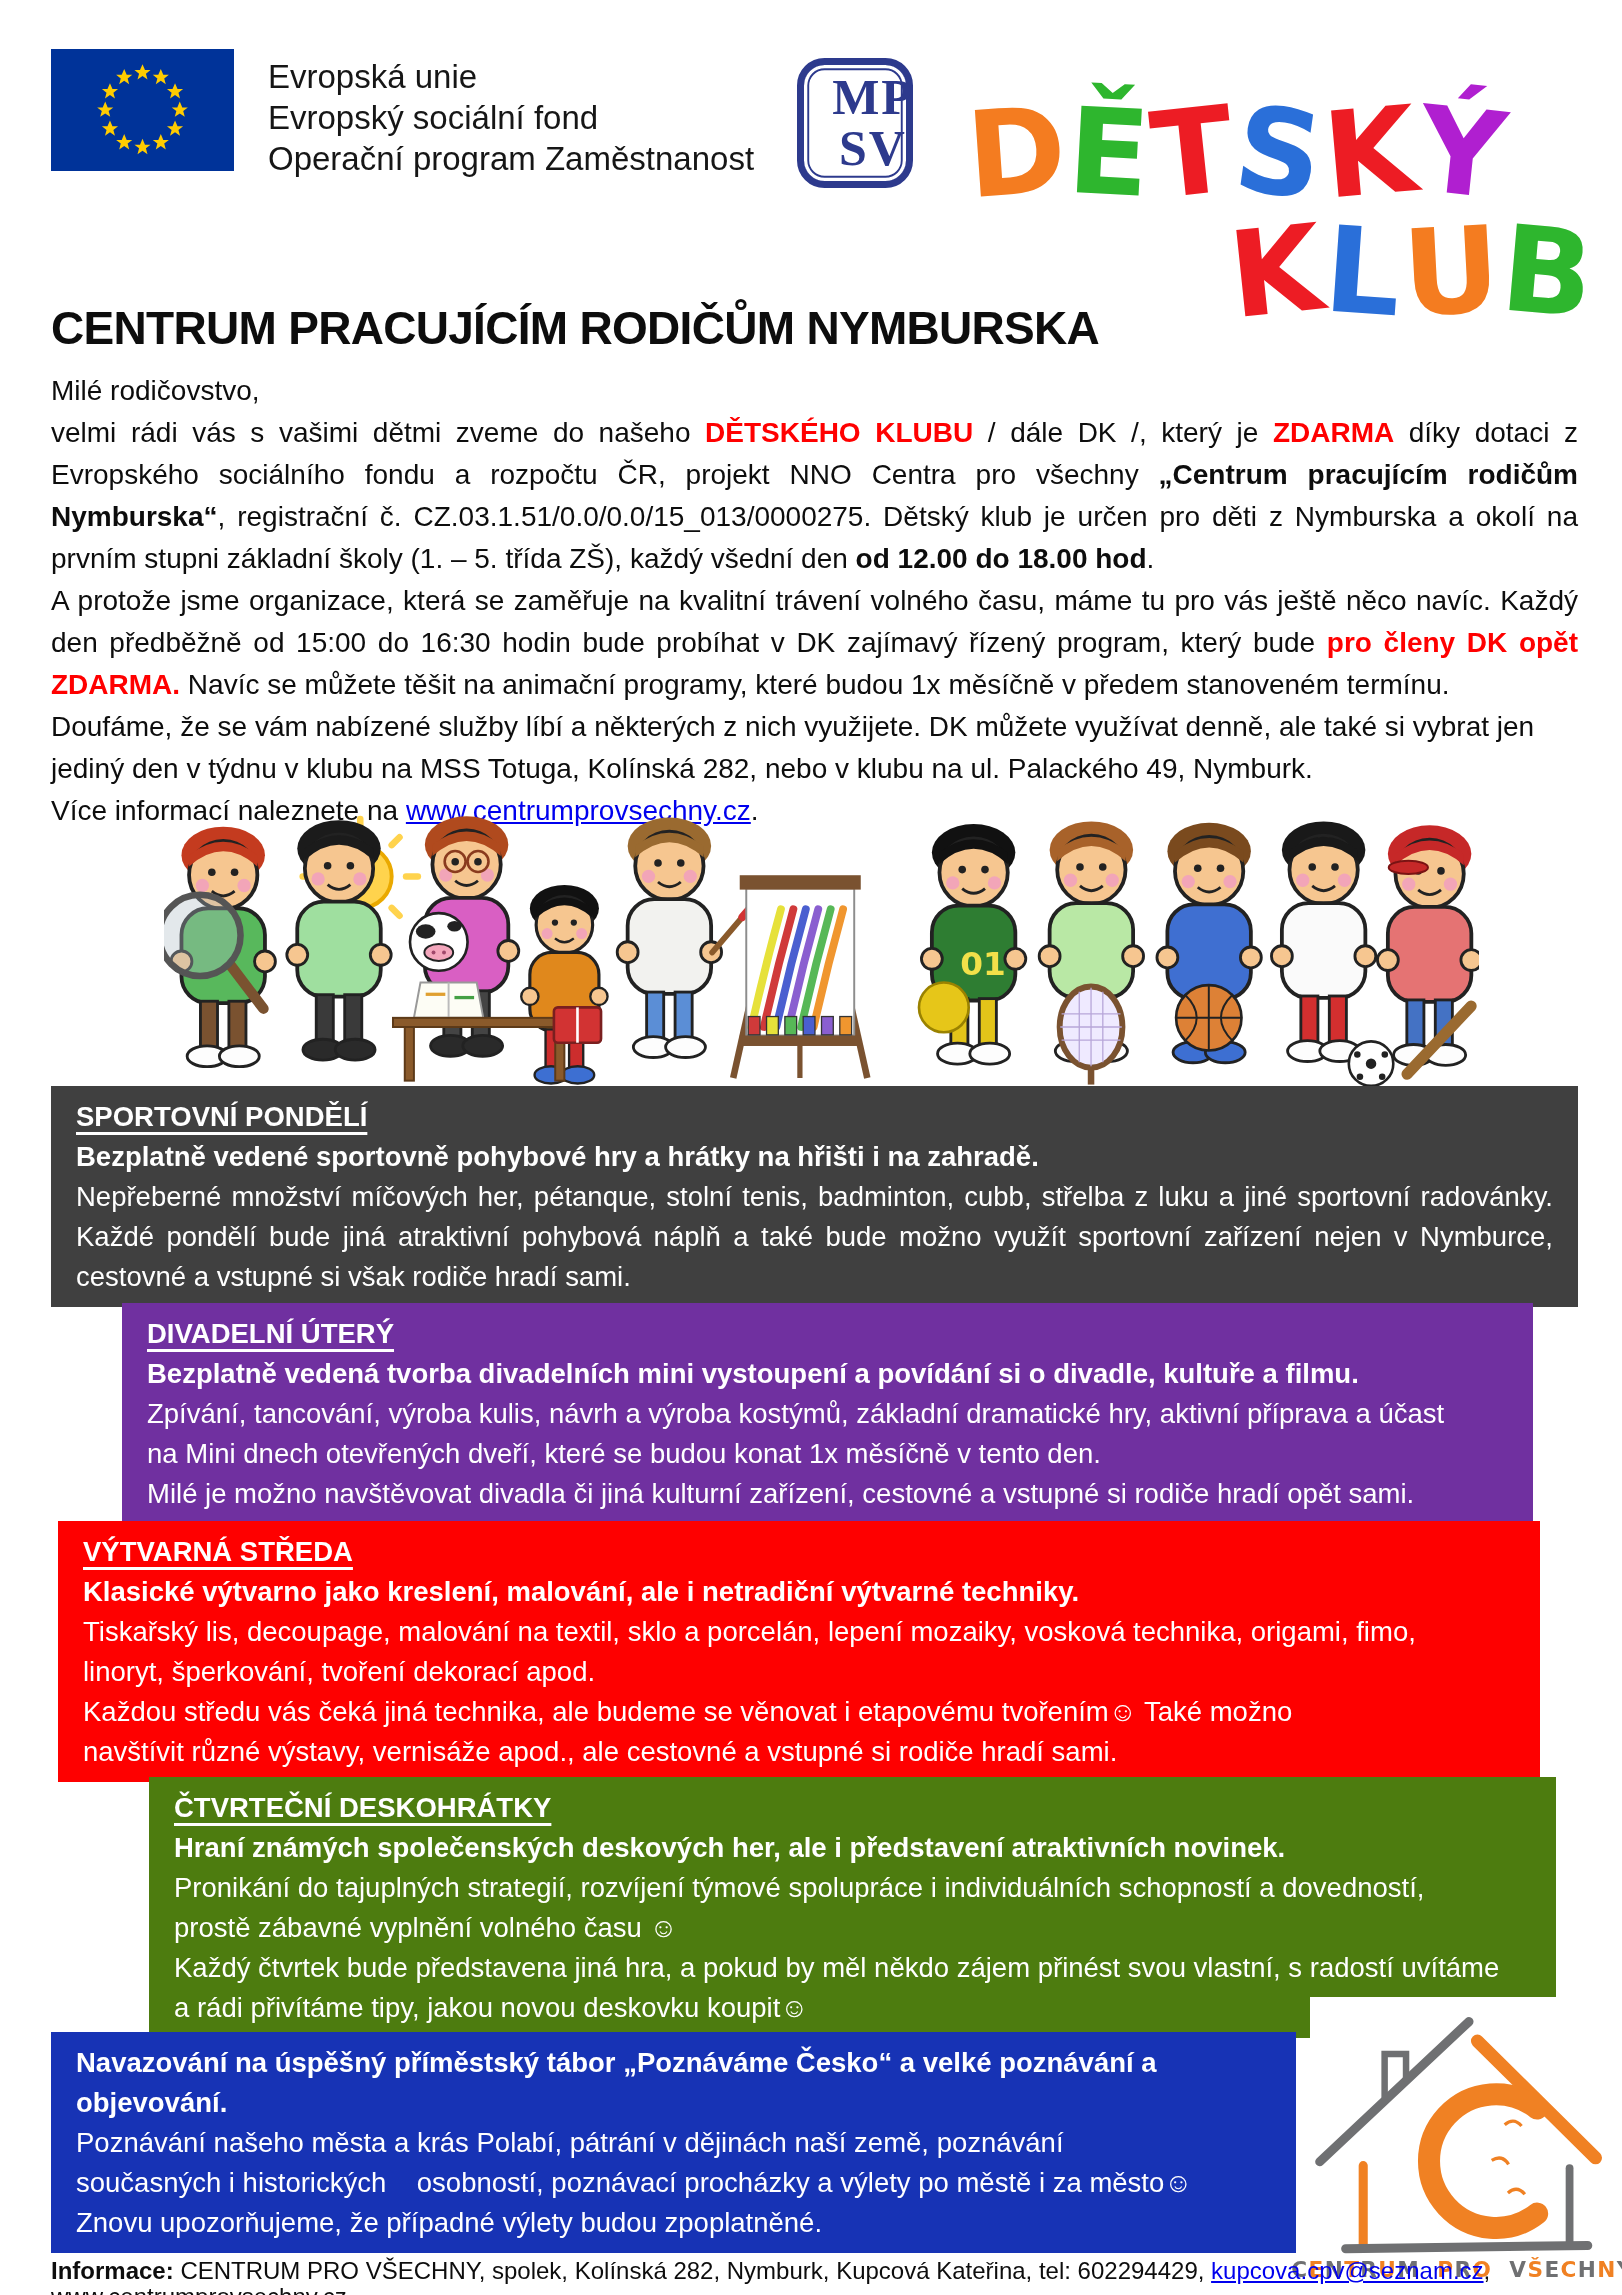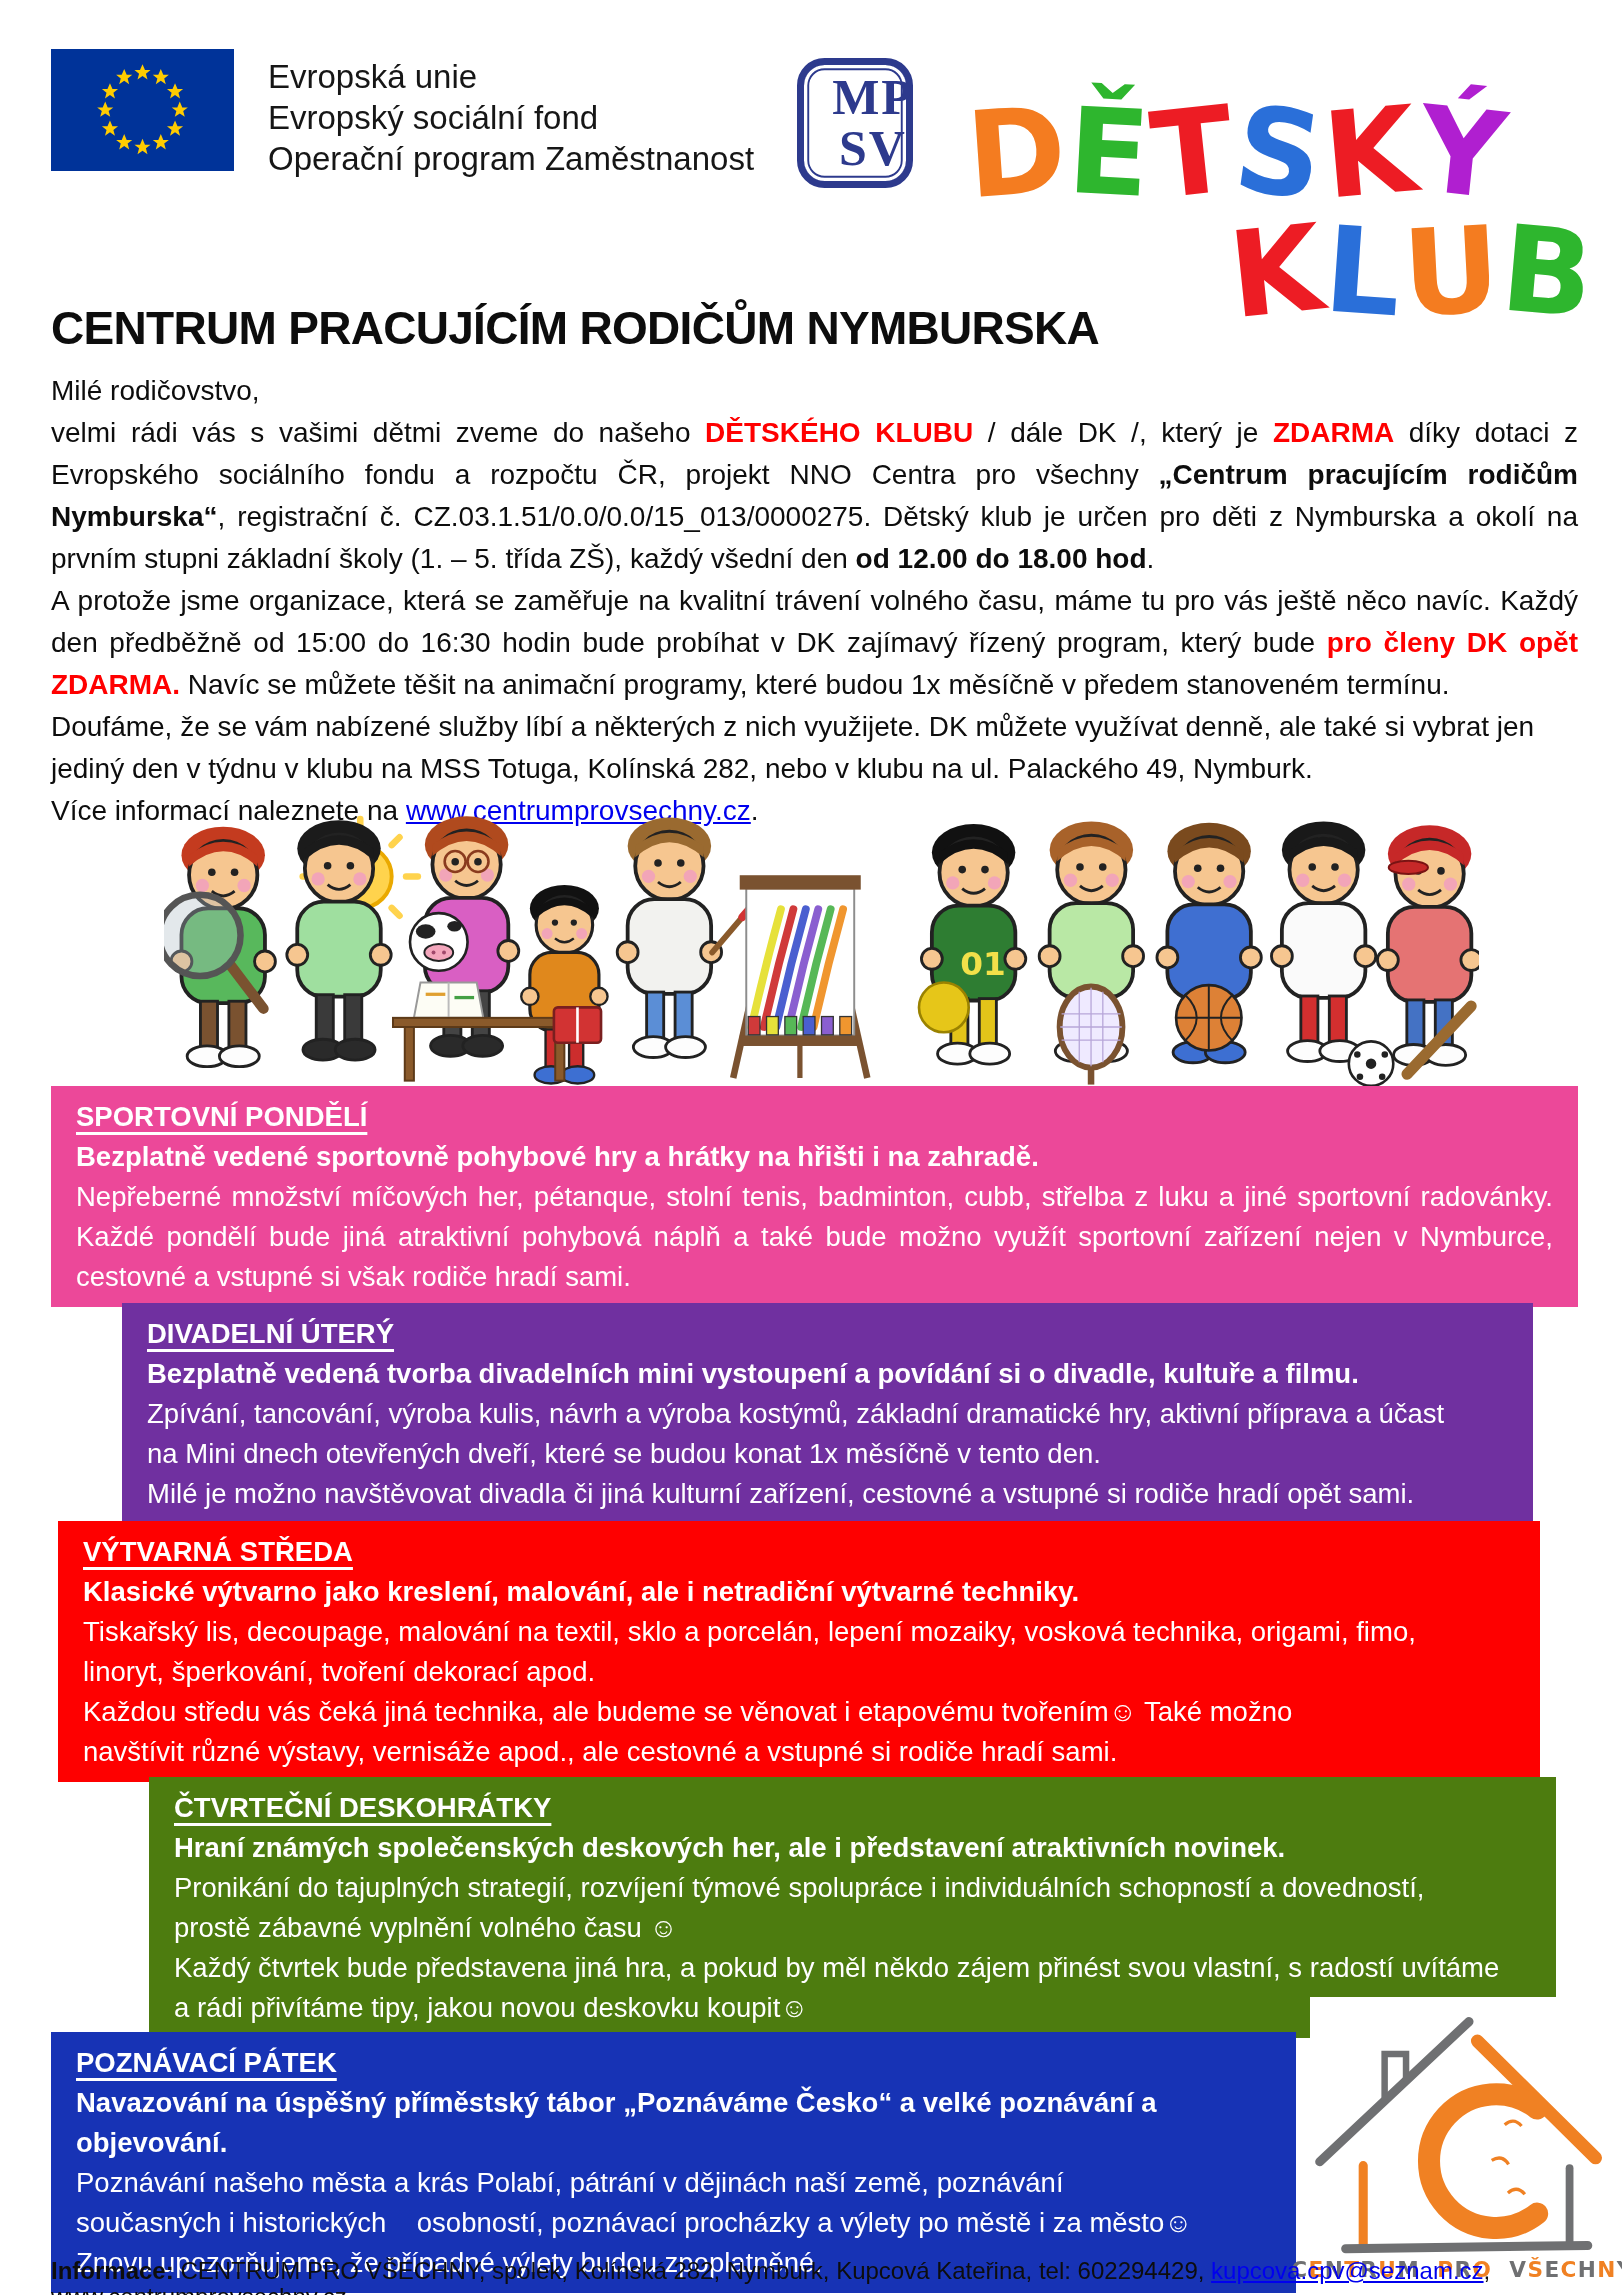--- a/index.html
+++ b/index.html
@@ -260,21 +260,21 @@
         <circle cx="1845" cy="386" r="34" fill="#fff" stroke="#222" stroke-width="4"></circle>
         <circle cx="1845" cy="386" r="8" fill="#222"></circle>
         <circle cx="1824" cy="372" r="5" fill="#222"></circle>
           <circle cx="1866" cy="372" r="5" fill="#222"></circle>
         <circle cx="1828" cy="406" r="5" fill="#222"></circle>
           <circle cx="1862" cy="406" r="5" fill="#222"></circle>
       </g>
     </svg>
   </div>
 
-  <div class="section s-mon" style="background-color: #ec4899;">
+  <div class="section s-mon" style="background-color: #404040;">
     <div><span class="sec-title">SPORTOVNÍ PONDĚLÍ</span></div>
     <div class="sec-lead">Bezplatně vedené sportovně pohybové hry a hrátky na hřišti i na zahradě.</div>
     <div class="sec-body">
         <div>Nepřeberné množství míčových her, pétanque, stolní tenis, badminton, cubb, střelba z luku a jiné sportovní radovánky. Každé pondělí bude jiná atraktivní pohybová náplň a také bude možno využít sportovní zařízení nejen v Nymburce, cestovné a vstupné si však rodiče hradí sami.</div>
       </div>
   </div>
 
   <div class="section s-tue" style="background-color: rgb(112, 48, 160);">
     <div><span class="sec-title">DIVADELNÍ ÚTERÝ</span></div>
     <div class="sec-lead">Bezplatně vedená tvorba divadelních mini vystoupení a povídání si o divadle, kultuře a filmu.</div>
@@ -301,21 +301,20 @@
     <div class="sec-lead">Hraní známých společenských deskových her, ale i představení atraktivních novinek.</div>
     <div class="sec-body">
         <div>Pronikání do tajuplných strategií, rozvíjení týmové spolupráce i individuálních schopností a dovedností,</div>
         <div>prostě zábavné vyplnění volného času ☺</div>
         <div>Každý čtvrtek bude představena jiná hra, a pokud by měl někdo zájem přinést svou vlastní, s radostí uvítáme</div>
         <div>a rádi přivítáme tipy, jakou novou deskovku koupit☺</div>
       </div>
   </div>
 
   <div class="section s-fri" style="background-color: rgb(23, 51, 181);">
-    <div><span class="sec-title">POZNÁVACÍ PÁTEK</span></div>
     <div class="sec-lead">Navazování na úspěšný příměstský tábor „Poznáváme Česko“ a velké poznávání a objevování.</div>
     <div class="sec-body">
         <div>Poznávání našeho města a krás Polabí, pátrání v dějinách naší země, poznávání</div>
         <div>současných i historických    osobností, poznávací procházky a výlety po městě i za město☺</div>
         <div>Znovu upozorňujeme, že případné výlety budou zpoplatněné.</div>
       </div>
   </div>
 
   <div class="house">
     <svg width="305" height="262" viewBox="0 0 470 400">

